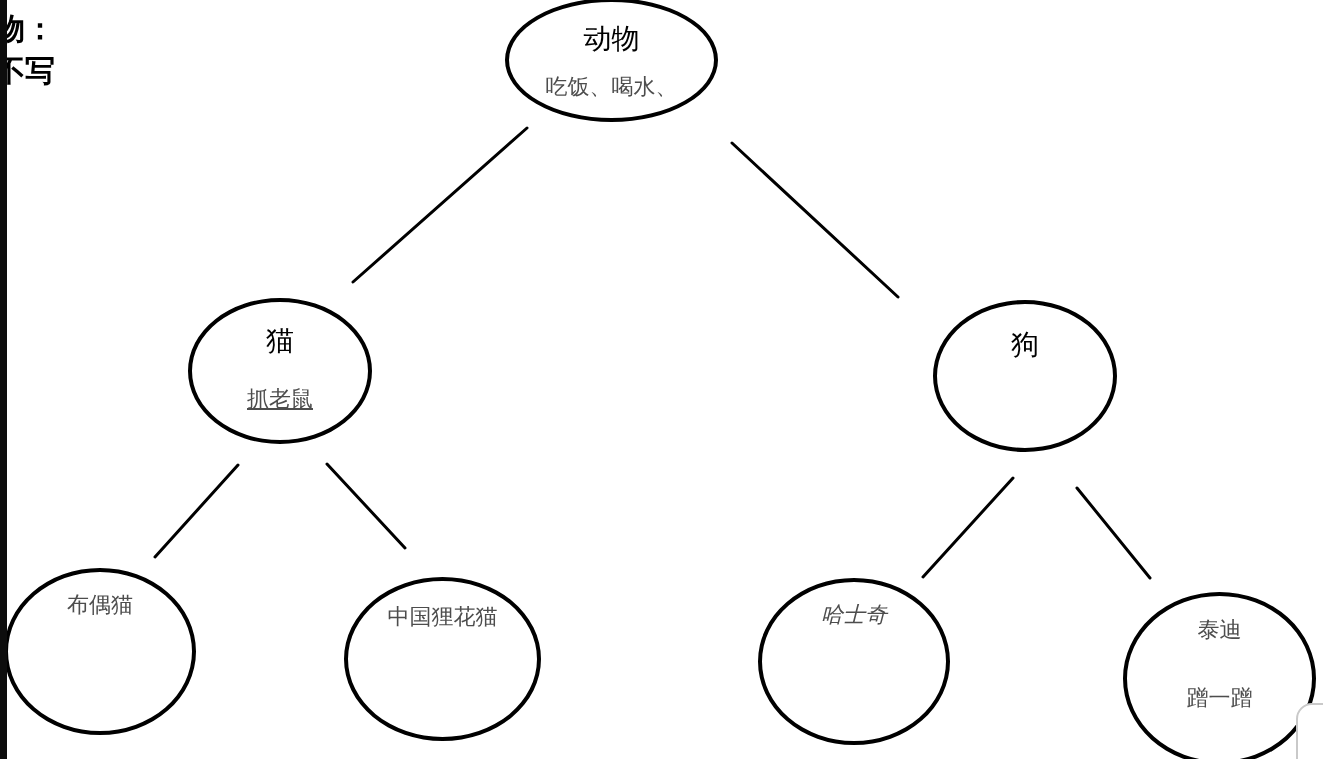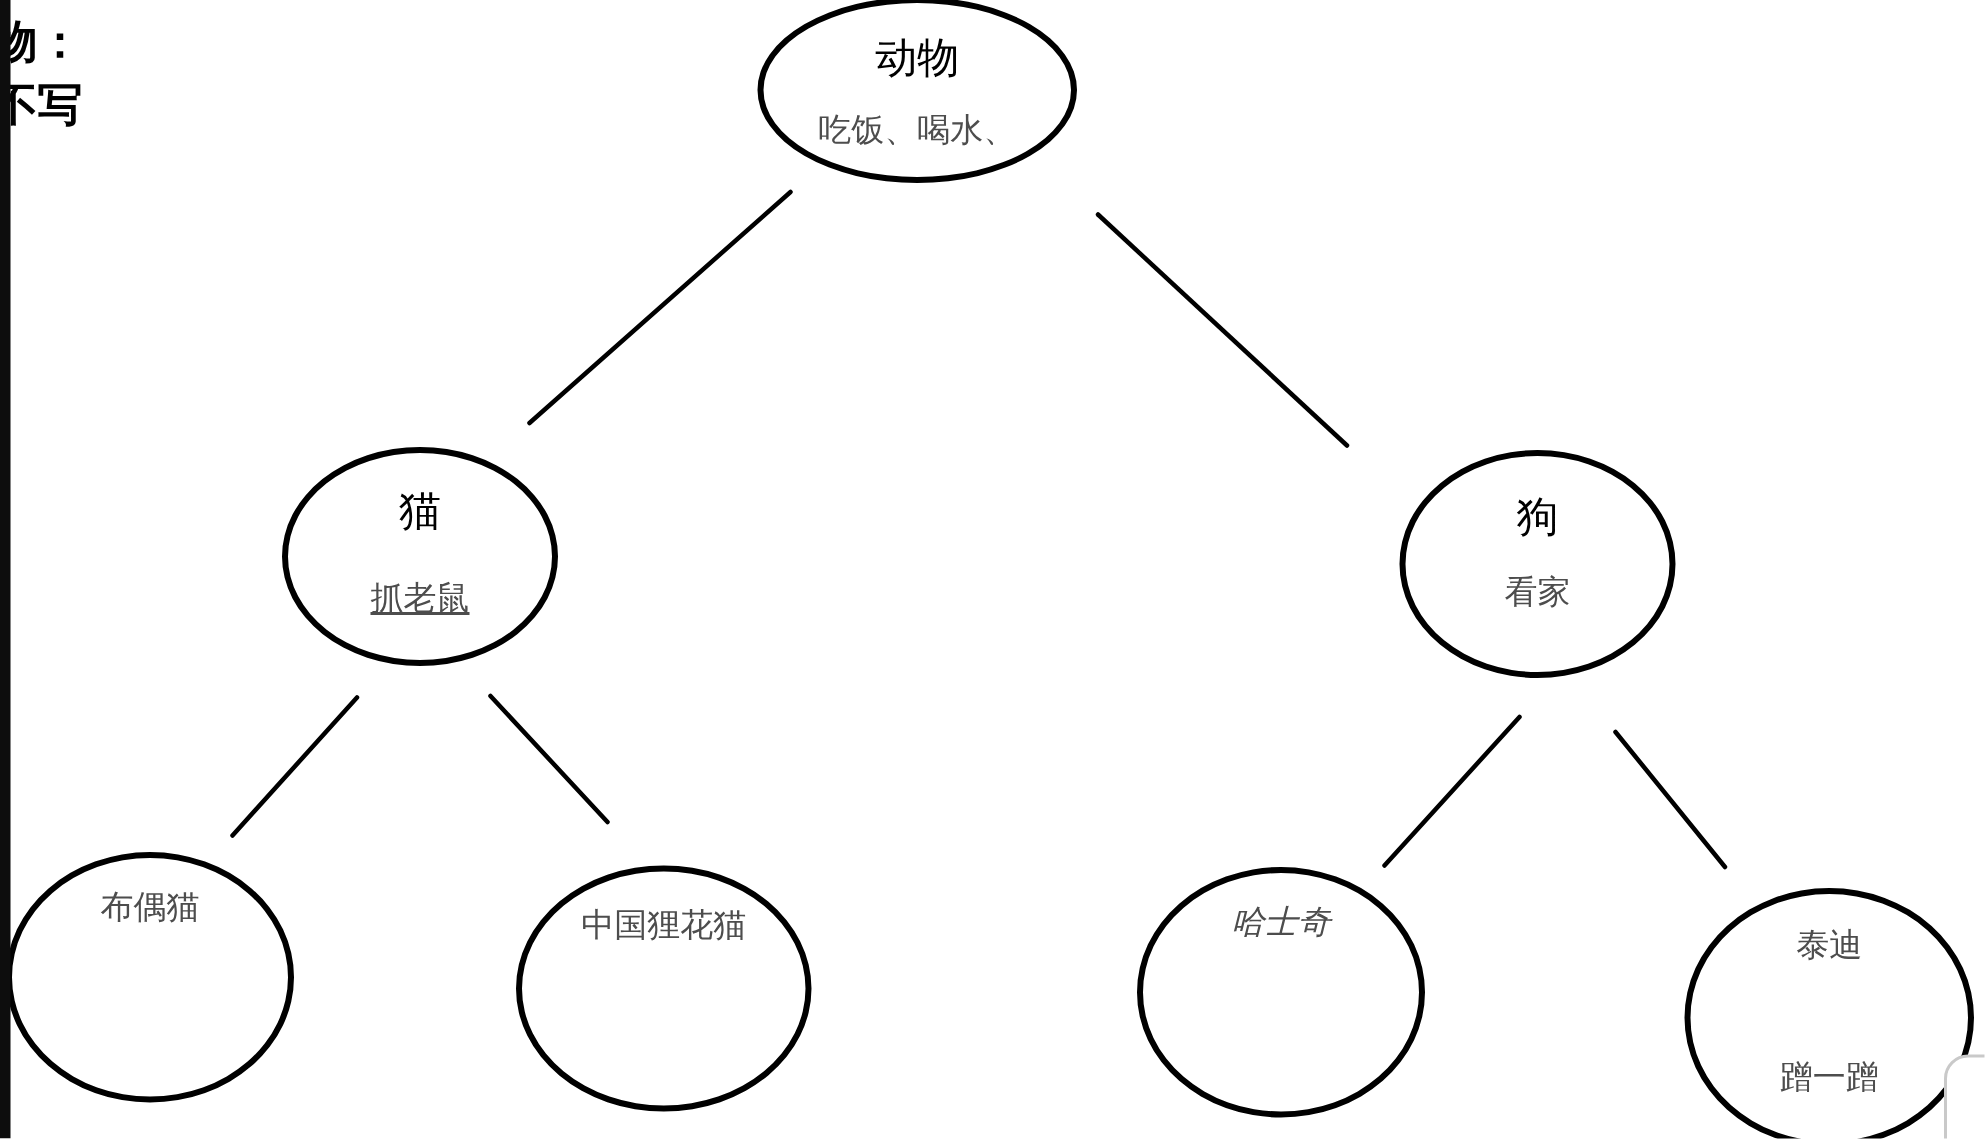--- a/index.html
+++ b/index.html
@@ -112,38 +112,37 @@
     <div class="txt sub" style="top:58px;margin-top:12px;">吃饭、喝水、</div>
   </div>
 
   <div class="node n-cat">
     <div class="txt title" style="top:20px;">猫</div>
     <div class="txt sub" style="top:82px;text-decoration:underline;">抓老鼠</div>
   </div>
 
   <div class="node n-dog">
     <div class="txt title" style="top:22px;">狗</div>
-    <div class="txt sub" style="top:76px;">看家</div>
   </div>
 
   <div class="node n-ragdoll">
     <div class="txt sub" style="top:18px;">布偶猫</div>
   </div>
 
   <div class="node n-lihua">
     <div class="txt sub" style="top:21px;">中国狸花猫</div>
   </div>
 
   <div class="node n-husky">
     <div class="txt sub" style="top:18px;font-style:italic;">哈士奇</div>
   </div>
 
   <div class="node n-teddy">
     <div class="txt sub" style="top:19px;">泰迪</div>
-    <div class="txt sub" style="top:87px;margin-top:20px;">蹭一蹭</div>
+    <div class="txt sub" style="top:87px;">蹭一蹭</div>
   </div>
 
   <div class="note"><span>物：</span><br><span>不写</span></div>
 
   <div class="left-bar"></div>
 
   <div class="corner-widget"></div>
 
 </div>
 

